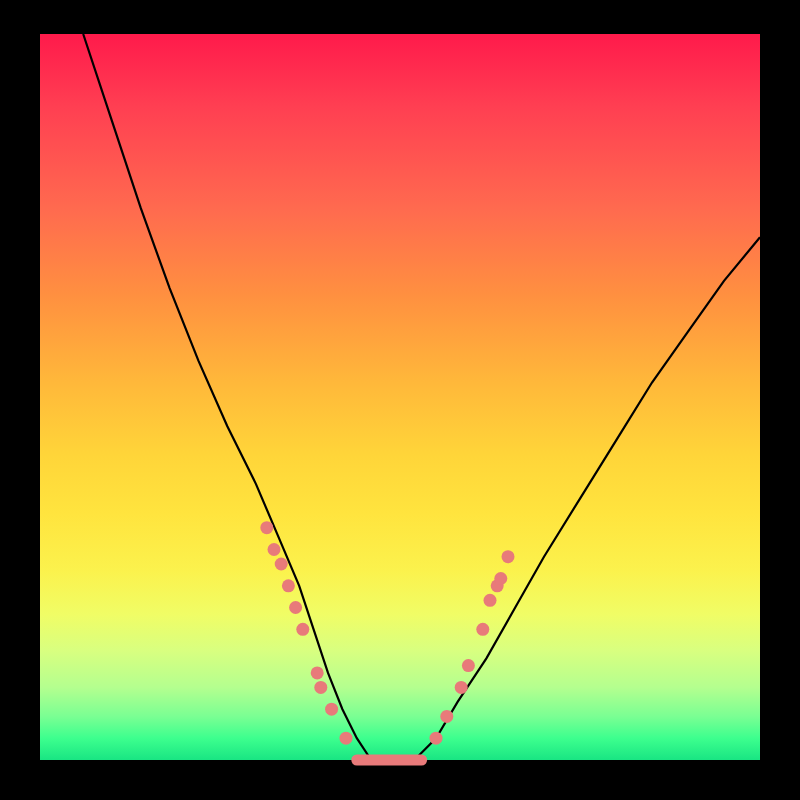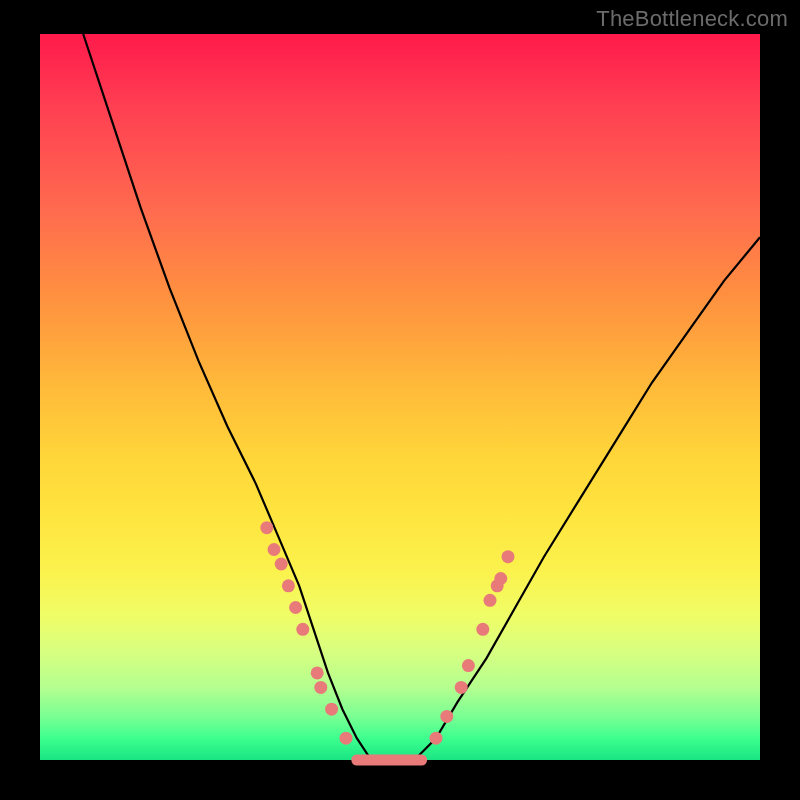--- a/index.html
+++ b/index.html
@@ -79,21 +79,20 @@
     fill: none;
     stroke: #e87a7a;
     stroke-width: 11;
     stroke-linecap: round;
   }
 </style>
 </head>
 <body>
 
 <div class="frame">
-  <div class="watermark">TheBottleneck.com</div>
 
   <div class="plot">
     <div class="gradient"></div>
     <svg class="curves" viewBox="0 0 720 726" preserveAspectRatio="none">
       <path id="curve-path" class="curve-line" d="M43.2 0.0 L72.0 87.1 L100.8 174.2 L129.6 254.1 L158.4 326.7 L187.2 392.0 L216.0 450.1 L237.6 500.9 L259.2 551.8 L273.6 595.3 L288.0 638.9 L302.4 675.2 L316.8 704.2 L331.2 726.0 L345.6 726.0 L360.0 726.0 L374.4 726.0 L396.0 704.2 L417.6 667.9 L446.4 624.4 L475.2 573.5 L504.0 522.7 L540.0 464.6 L576.0 406.6 L612.0 348.5 L648.0 297.7 L684.0 246.8 L720.0 203.3"></path>
       <path id="flat-band" class="flat-band" d="M316.8 726.0 L381.6 726.0"></path>
       <g id="dots">
           <circle cx="226.8" cy="493.7" r="6.5" class="dot"></circle>
           <circle cx="234.0" cy="515.5" r="6.5" class="dot"></circle>
           <circle cx="241.2" cy="530.0" r="6.5" class="dot"></circle>

